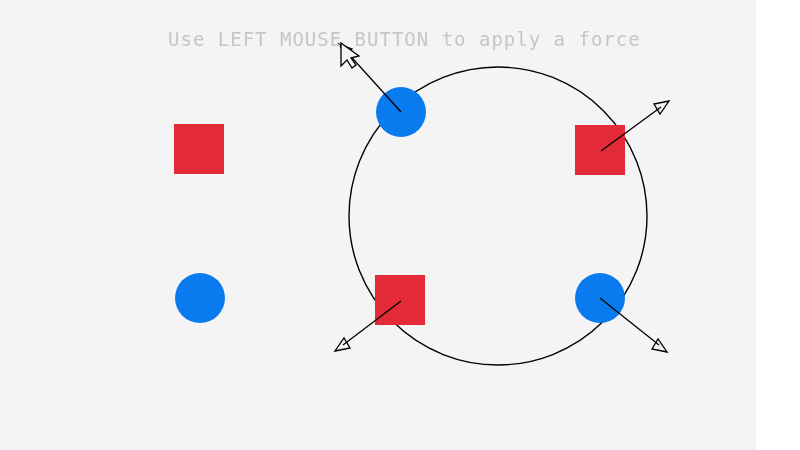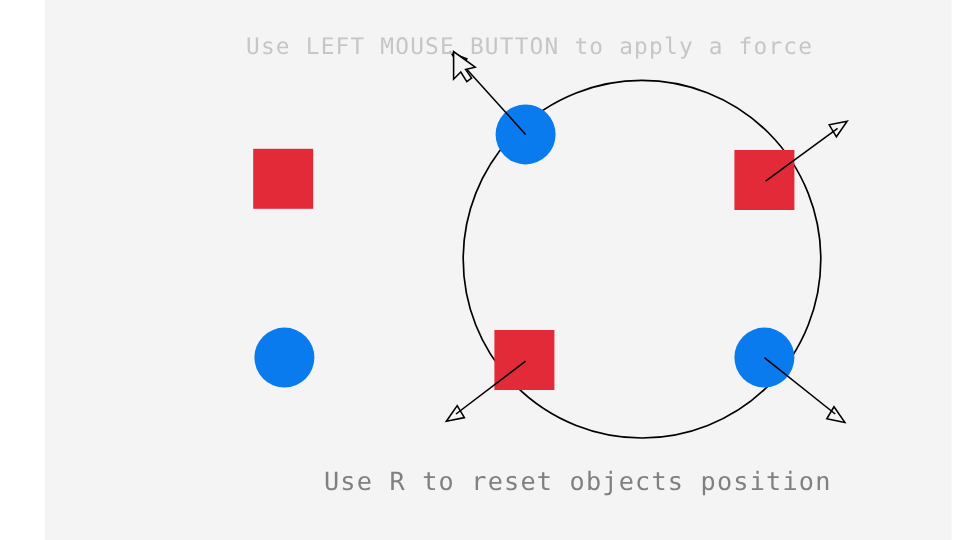--- a/index.html
+++ b/index.html
@@ -6,21 +6,20 @@
     margin: 0;
     padding: 0;
     background: #ffffff;
   }
   #stage {
     position: relative;
     width: 756px;
     height: 450px;
     overflow: hidden;
     font-family: "DejaVu Sans Mono", monospace;
-    margin-left: 37px;
   }
   #canvas-bg {
     position: absolute;
     left: 0; top: 0;
     width: 800px;
     height: 450px;
     background: #f4f4f4;
   }
   #scene-svg {
     position: absolute;
@@ -89,15 +88,14 @@
     <g>
       <line id="fv4-line" x1="600" y1="298" x2="659" y2="345" stroke="#000000" stroke-width="1.3"></line>
       <polygon id="fv4-head" points="667,352 652,349 658,339" fill="none" stroke="#000000" stroke-width="1.3"></polygon>
     </g>
 
     <polygon id="mouse-cursor" points="341,43 341,66 347,60 352,68 356,65 351,58 359,56" fill="#f4f4f4" stroke="#000000" stroke-width="1.3" stroke-linejoin="miter"></polygon>
   </svg>
 
   <div class="hint" id="hint-top" style="left: 168px; top: 28px; color: rgb(198, 198, 198); font-size: 19px;">Use LEFT MOUSE BUTTON to apply a force</div>
 
-  <div class="hint" id="hint-bottom" style="left: 233px; top: 389px; color: rgb(128, 128, 128); font-size: 21px;">Use R to reset objects position</div>
 
 </div>
 
 </body></html>

